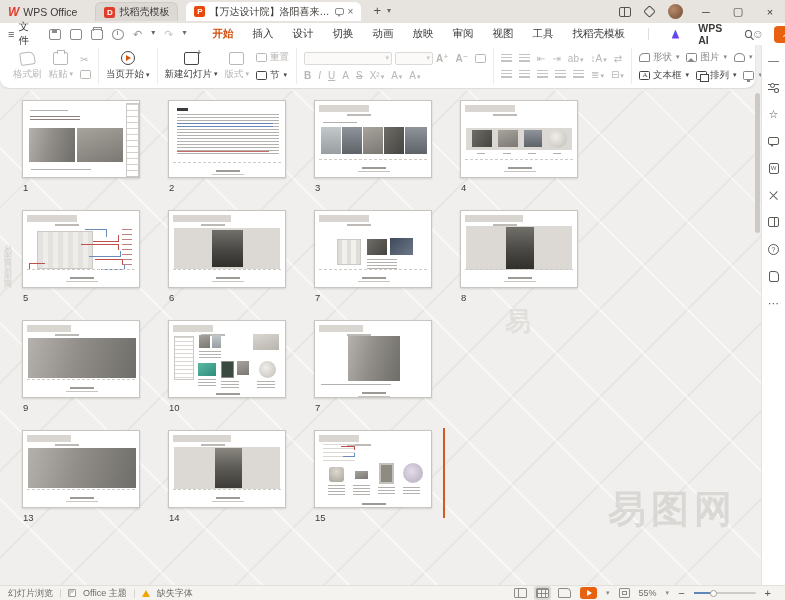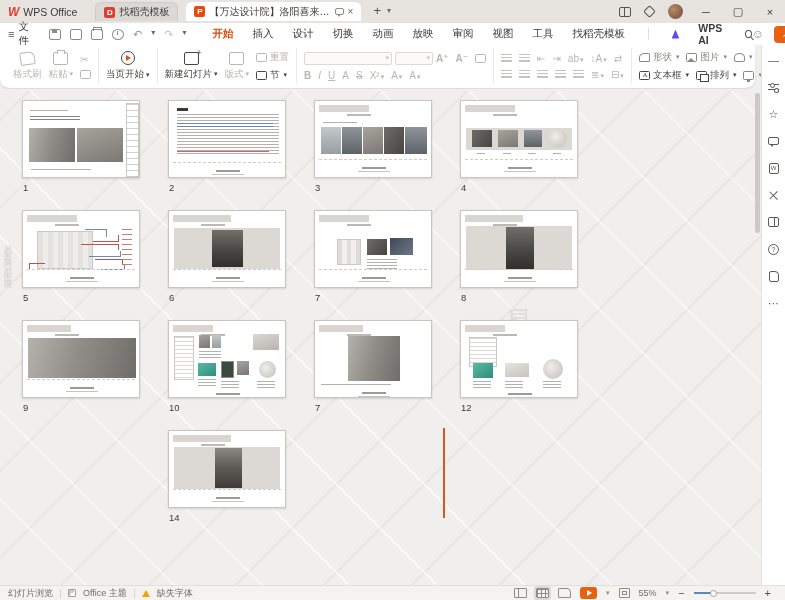--- a/index.html
+++ b/index.html
@@ -386,20 +386,21 @@
     </span>
   <span class="sic">
       <span class="fold2"></span>
     </span>
   <span class="sic">⋯</span>
 </div>
 
 <div id="canvas">
   <div class="wm-side">易图网易图网</div>
   <div class="wm-mid">易</div>
+  <div class="wm-big">易图网</div>
 
   <div class="slidewrap" style="left:22px;top:11px;">
     <div class="thumb">
       <div class="txt" style="left:7px;top:9px;width:38px;height:3px;"></div>
       <div class="txt" style="left:7px;top:15px;width:50px;height:4px;background:repeating-linear-gradient(to bottom,#7d6a64 0 1.4px,transparent 1.4px 3px);"></div>
       <div class="ph gA" style="left:6px;top:27px;width:46px;height:34px;"></div>
       <div class="ph gE" style="left:54px;top:27px;width:46px;height:34px;"></div>
       <div class="draw" style="left:103px;top:2px;width:13px;height:74px;background:repeating-linear-gradient(to bottom,#d4d1cd 0 1px,transparent 1px 6px);"></div>
       <div class="txt" style="left:8px;bottom:6px;width:60px;height:2px;"></div>
     </div>
@@ -528,44 +529,57 @@
   </div>
   <div class="slidewrap" style="left:314px;top:231px;">
     <div class="thumb">
       <div class="hdr" style="width:44px;"></div>
       <div class="ph gA" style="left:33px;top:15px;width:52px;height:45px;"></div>
       <div class="txt" style="left:6px;top:63px;width:70px;height:2px;"></div>
       <div class="ftr" style="bottom:3px;"></div>
     </div>
     <div class="num">7</div>
   </div>
-  <div class="slidewrap" style="left:460px;top:231px;">
-    <div class="thumb">
-      <div class="hdr" style="width:40px;"></div>
-      <div class="draw" style="left:8px;top:16px;width:28px;height:30px;"></div>
-      <div class="ph teal" style="left:12px;top:42px;width:20px;height:15px;"></div>
-      <div class="ph" style="left:44px;top:42px;width:24px;height:14px;background:linear-gradient(160deg,#e6e4e0,#c6c3bd);"></div>
-      <div class="ph plate" style="left:82px;top:38px;width:20px;height:20px;"></div>
-      <div class="txt" style="left:12px;top:60px;width:18px;height:8px;"></div>
-      <div class="txt" style="left:44px;top:60px;width:18px;height:8px;"></div>
-      <div class="txt" style="left:82px;top:60px;width:18px;height:8px;"></div>
-      <div class="ftr" style="bottom:2px;"></div>
-    </div>
-    <div class="num">12</div>
-  </div>
-
+
+  <div class="slidewrap" style="left:22px;top:341px;">
+    <div class="thumb">
+      <div class="hdr" style="width:44px;"></div>
+      <div class="ph gA" style="left:5px;top:17px;width:108px;height:40px;"></div>
+      <div class="dash"></div>
+      <div class="ftr"></div>
+    </div>
+    <div class="num">13</div>
+  </div>
   <div class="slidewrap" style="left:168px;top:341px;">
     <div class="thumb">
       <div class="hdr" style="width:58px;"></div>
       <div class="band" style="top:16px;height:42px;"></div>
       <div class="ph cor" style="left:46px;top:17px;width:27px;height:40px;background:linear-gradient(180deg,#8a8781 0%,#5c5a55 50%,#3d3c38 100%);"></div>
       <div class="dash"></div>
       <div class="ftr"></div>
     </div>
     <div class="num">14</div>
+  </div>
+  <div class="slidewrap" style="left:314px;top:341px;">
+    <div class="thumb">
+      <div class="hdr" style="width:40px;"></div>
+      <div class="draw" style="left:8px;top:13px;width:32px;height:19px;border:none;"></div>
+      <div class="annr" style="left:26px;top:15px;width:14px;height:4px;border-width:1px 1px 0 0;"></div>
+      <div class="annb" style="left:28px;top:22px;width:12px;height:4px;border-width:0 1px 1px 0;"></div>
+      <div class="ph" style="left:14px;top:36px;width:15px;height:15px;background:radial-gradient(circle at 50% 30%,#ddd9d1,#a8a49c);border-radius:3px;"></div>
+      <div class="ph gE" style="left:40px;top:40px;width:13px;height:8px;"></div>
+      <div class="ph" style="left:64px;top:32px;width:15px;height:21px;background:#8e8b85;border:2px solid #c5c2bc;"></div>
+      <div class="ph plate" style="left:88px;top:32px;width:20px;height:20px;background:radial-gradient(circle at 42% 42%,#e4dde8,#c2b8c9 70%,#aba2b2);"></div>
+      <div class="txt" style="left:13px;top:54px;width:17px;height:10px;"></div>
+      <div class="txt" style="left:38px;top:54px;width:17px;height:10px;"></div>
+      <div class="txt" style="left:63px;top:56px;width:17px;height:8px;"></div>
+      <div class="txt" style="left:88px;top:56px;width:17px;height:8px;"></div>
+      <div class="ftr" style="bottom:2px;"></div>
+    </div>
+    <div class="num">15</div>
   </div>
 
   <div class="cursorline"></div>
   <div class="sbtrack">
       <div class="sbthumb"></div>
     </div>
 </div>
 
 <div id="statusbar">
   <span>幻灯片浏览</span>

